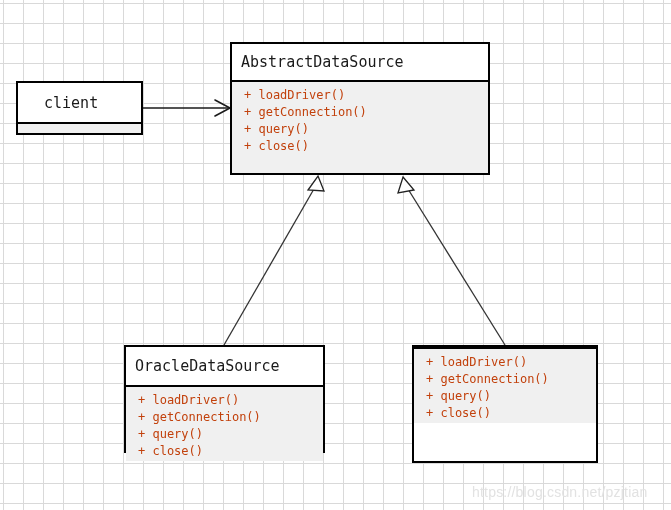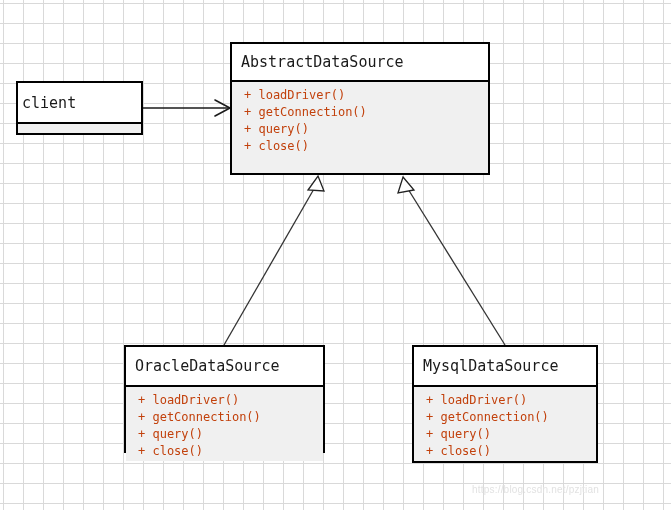--- a/index.html
+++ b/index.html
@@ -76,21 +76,21 @@
     padding-left: 12px;
   }
 
   
   #class-client {
     left: 16px;
     top: 81px;
     width: 127px;
     height: 54px;
   }
-  #class-client .uml-header { height: 39px; padding-left: 4px; }
+  #class-client .uml-header { height: 39px; padding-left: 26px; }
   #class-client .uml-body { height: 11px; }
 
   #class-abstract {
     left: 230px;
     top: 42px;
     width: 260px;
     height: 133px;
   }
   #class-abstract .uml-header { height: 36px; padding-left: 9px; border-radius: 12px; }
   #class-abstract .uml-body { height: 93px; }
@@ -111,21 +111,21 @@
     height: 118px;
   }
   #class-mysql .uml-header { height: 38px; padding-left: 9px; }
   #class-mysql .uml-body { height: 76px; }
 
   #watermark {
     position: absolute;
     left: 472px;
     top: 484px;
     font-family: "Liberation Sans", sans-serif;
-    font-size: 10px;
+    font-size: 14px;
     color: #e2e2e2;
     white-space: nowrap;
     letter-spacing: 0.2px;
   }
 </style>
 </head>
 <body>
 
 <div id="canvas">
 
@@ -172,23 +172,20 @@
     </div>
     <div class="uml-body">
       <div class="uml-method">+ loadDriver()</div>
       <div class="uml-method">+ getConnection()</div>
       <div class="uml-method">+ query()</div>
       <div class="uml-method">+ close()</div>
     </div>
   </div>
 
   <div class="uml-class" id="class-mysql">
-    <div class="uml-header">
-      <span class="uml-title">MysqlDataSource</span>
-    </div>
     <div class="uml-body">
       <div class="uml-method">+ loadDriver()</div>
       <div class="uml-method">+ getConnection()</div>
       <div class="uml-method">+ query()</div>
       <div class="uml-method">+ close()</div>
     </div>
   </div>
 
   <div id="watermark">https://blog.csdn.net/pzjtian</div>
 

